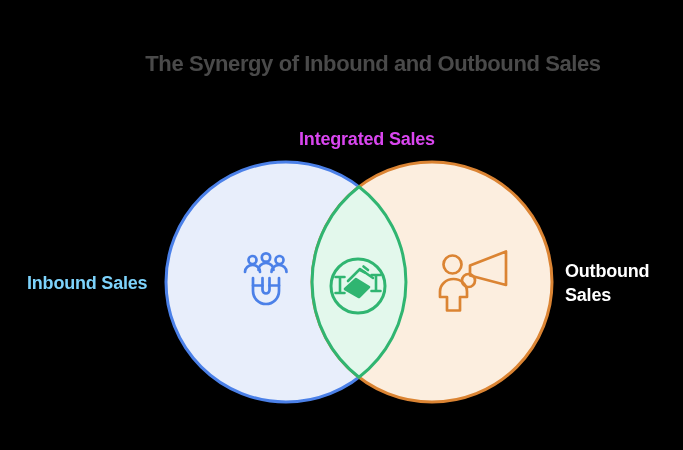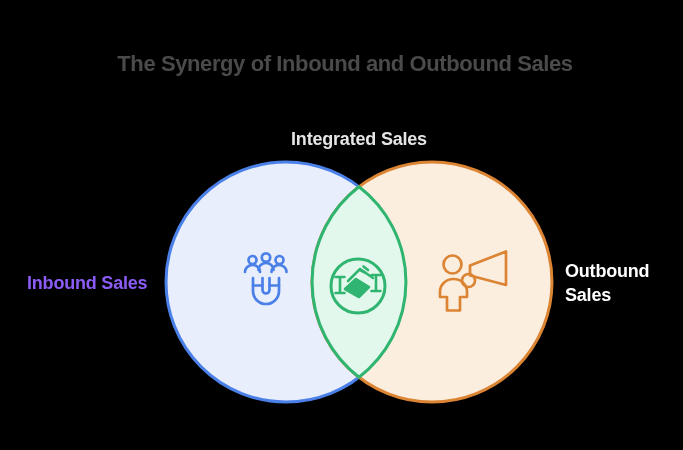--- a/index.html
+++ b/index.html
@@ -7,21 +7,21 @@
   .canvas {
     position: relative;
     width: 683px;
     height: 450px;
     background: #000;
     overflow: hidden;
   }
   .title {
     position: absolute;
     top: 51px;
-    left: 345px;
+    left: 373px;
     transform: translateX(-50%);
     white-space: nowrap;
     font-size: 22px;
     font-weight: 700;
     letter-spacing: -0.4px;
     color: #4a4a4a;
   }
   .label {
     position: absolute;
     font-size: 18px;
@@ -40,22 +40,22 @@
   .label-outbound { top: 259px; left: 565px; width: 96px; }
   svg.venn { position: absolute; top: 0; left: 0; }
 </style>
 </head>
 <body style="background: rgb(0, 0, 0);">
 
 <div class="canvas" style="background: rgb(0, 0, 0);">
 
   <div class="title" style="color: rgb(74, 74, 74);">The Synergy of Inbound and Outbound Sales</div>
 
-  <div class="label label-integrated" style="color: #e5e5e5;">Integrated Sales</div>
-  <div class="label label-inbound" style="color: #8b5cf6;">Inbound Sales</div>
+  <div class="label label-integrated" style="color: #d946ef; margin-left: 8px;">Integrated Sales</div>
+  <div class="label label-inbound" style="color: #7dd3fc;">Inbound Sales</div>
   <div class="label label-outbound" style="color: #ffffff;">Outbound Sales</div>
 
   <svg class="venn" width="683" height="450" viewBox="0 0 683 450">
 
     <circle cx="286" cy="282" r="120" stroke-width="3" fill="#E8EEFB" stroke="#4B80E8"></circle>
 
     <circle cx="432" cy="282" r="120" stroke-width="3" fill="#FCEEDF" stroke="#DB8433"></circle>
 
     <path d="M359,186.8 A120,120 0 0 0 359,377.2 A120,120 0 0 0 359,186.8 Z" stroke-width="3" stroke-linejoin="round" fill="#E3F8EC" stroke="#30B571"></path>
 

